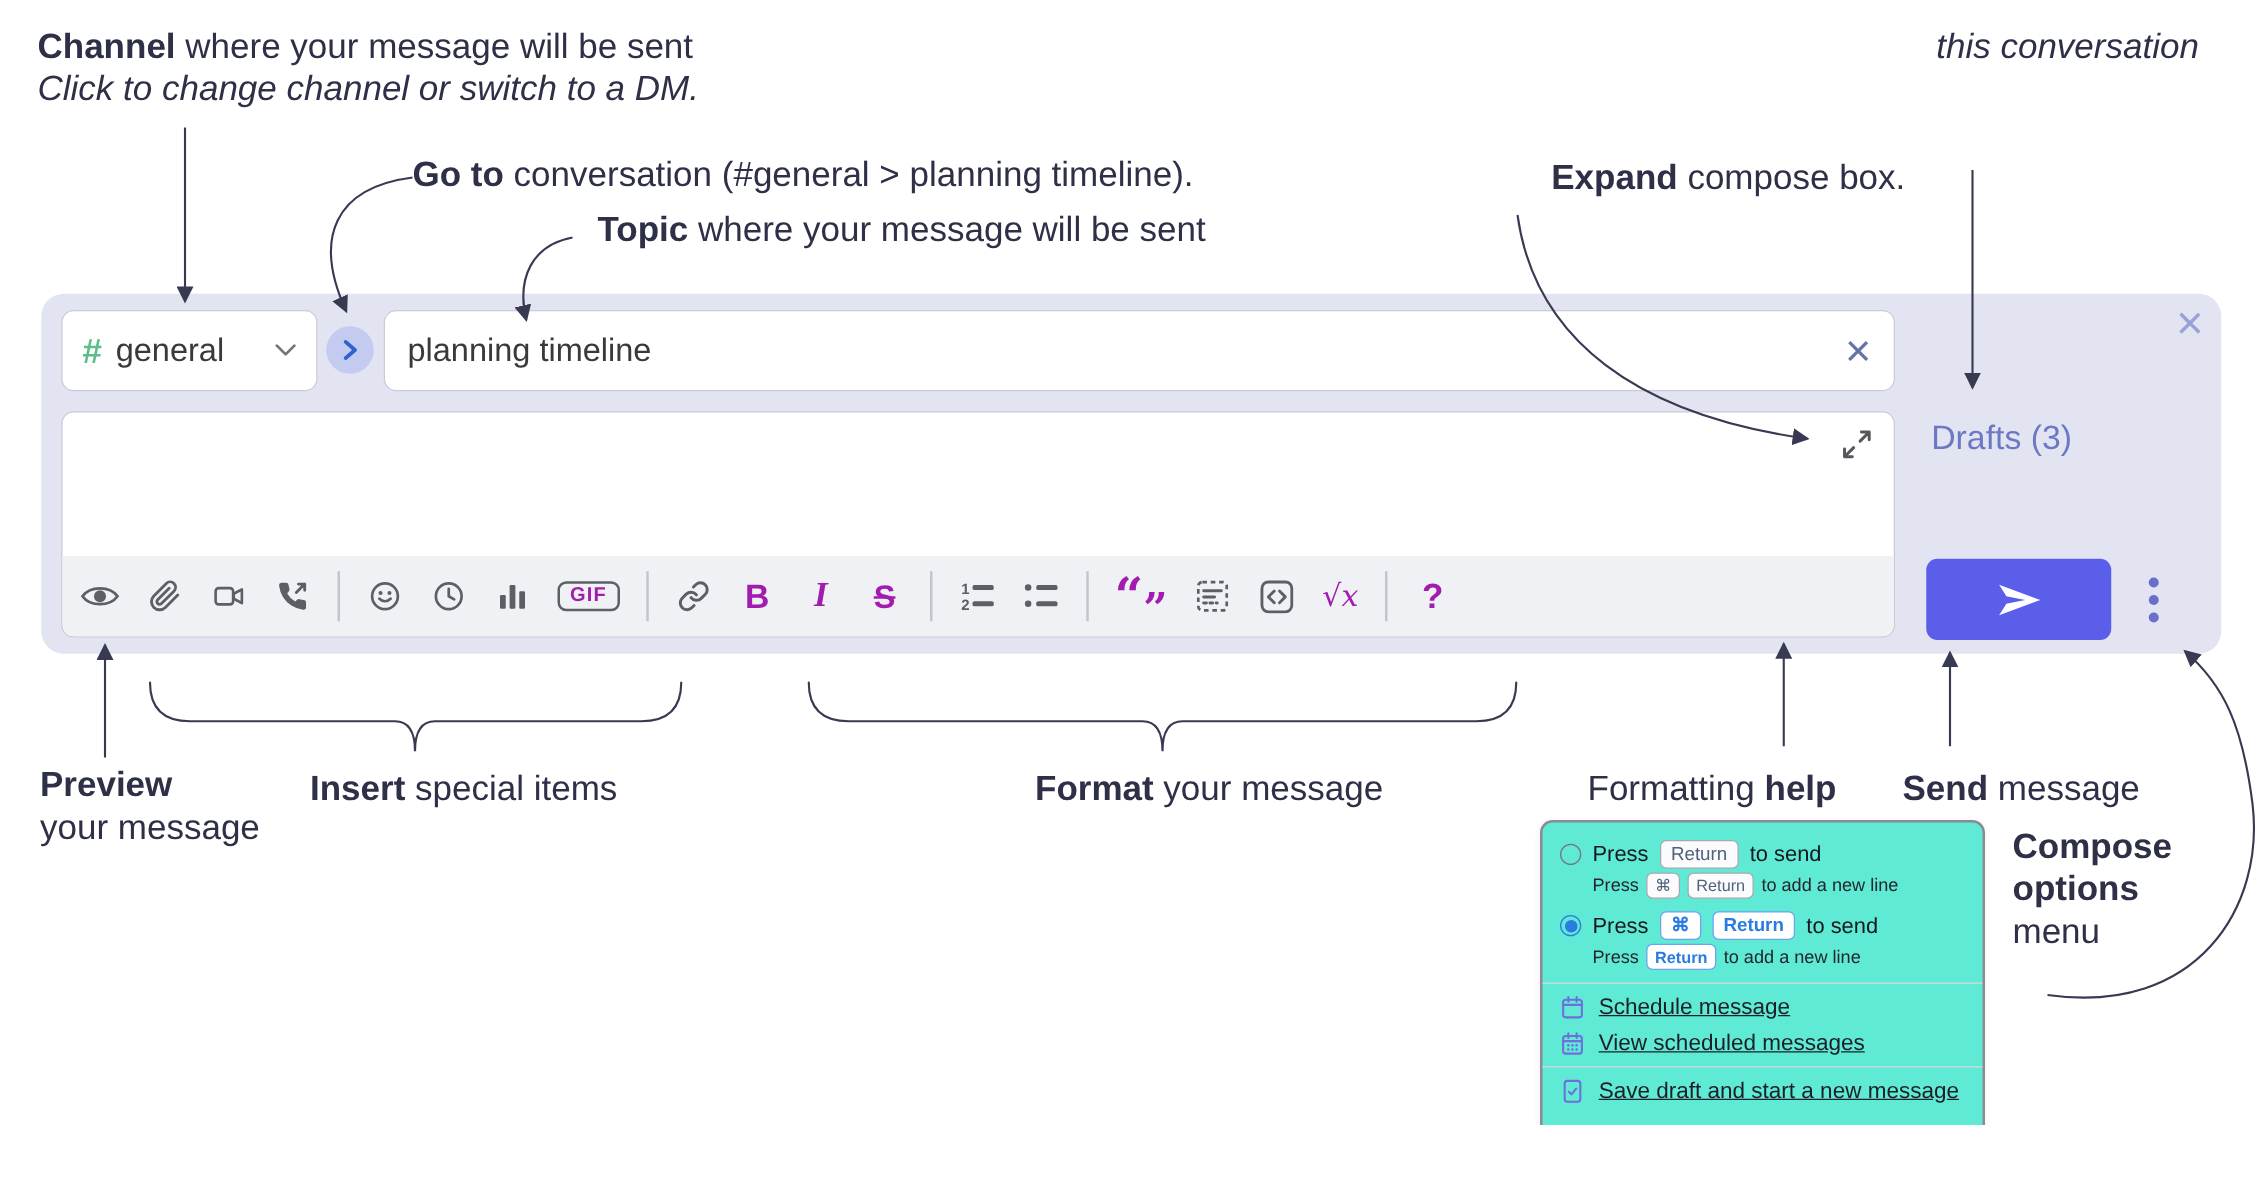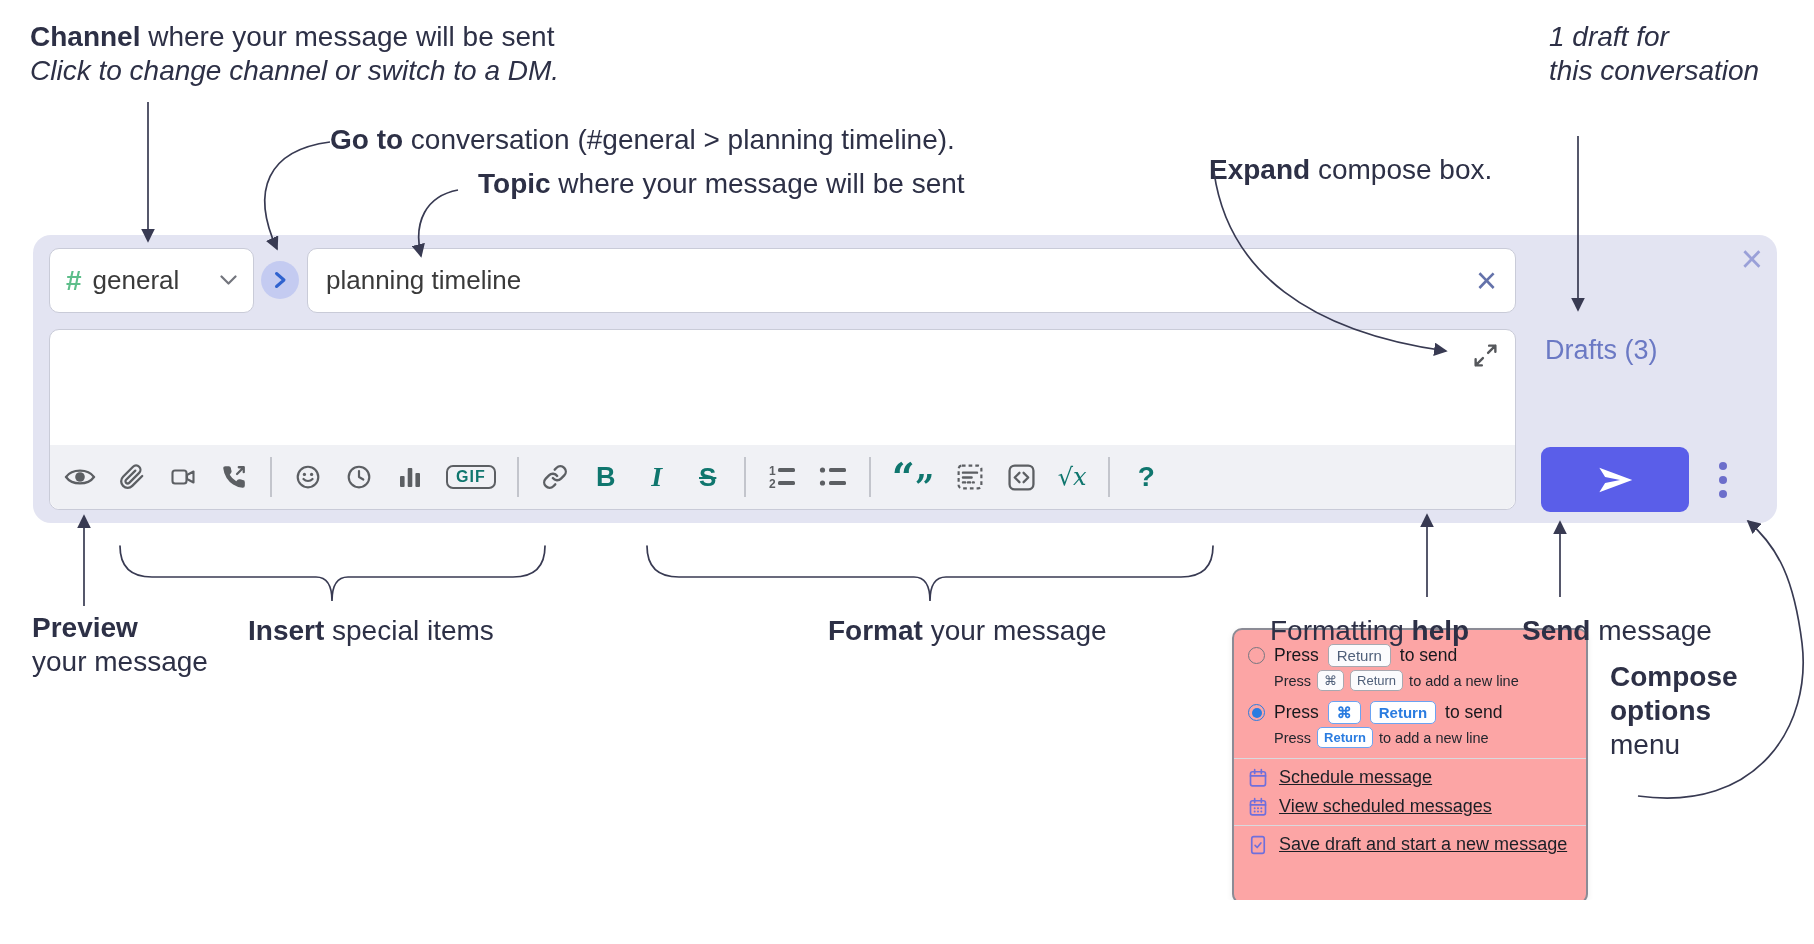--- a/index.html
+++ b/index.html
@@ -25,40 +25,40 @@
   .goto-btn { position:absolute; left:228px; top:26px; width:38px; height:38px; border-radius:50%;
               background:#c4cbf1; display:flex; align-items:center; justify-content:center; }
   .topic-box { left:274px; top:13px; width:1209px; height:65px; display:flex; align-items:center; padding:0 18px; }
   .topic-text { font-size:26px; color:#3a3a3a; }
   .topic-clear { margin-left:auto; font-size:36px; line-height:1; color:#6472aa; cursor:pointer; font-weight:400; }
   .msg-box { left:16px; top:94px; width:1467px; height:181px; }
   .placeholder { padding:16px 20px; font-size:27px; color:#8e9096; }
   .expand-btn { position:absolute; right:16px; top:12px; cursor:pointer; }
   .toolbar { position:absolute; left:0; right:0; bottom:0; height:64px; background:#f0f1f5;
              border-radius:0 0 10px 10px; display:flex; align-items:center; padding-left:14px; gap:21px; }
-  .tbi { display:flex; align-items:center; justify-content:center; color:#0f766e; min-width:30px; cursor:pointer; }
+  .tbi { display:flex; align-items:center; justify-content:center; color:#a21caf; min-width:30px; cursor:pointer; }
   .tb-div { width:2px; height:40px; background:#c3c5cc; }
   .lbl-b { font-size:27px; font-weight:800; }
   .lbl-i { font-family:"Liberation Serif", serif; font-style:italic; font-size:28px; font-weight:700; }
   .lbl-s { font-size:26px; font-weight:600; text-decoration:line-through; }
   .lbl-gif { border:2.4px solid #5c5f63; border-radius:7px; padding:1px 8px; font-size:16px; font-weight:700; letter-spacing:1px; }
   .lbl-math { font-family:"DejaVu Serif", serif; font-style:italic; font-size:24px; }
   .lbl-q { font-family:"DejaVu Serif", serif; font-size:40px; font-weight:700; line-height:0; }
   .lbl-q .q2 { display:inline-block; transform:translateY(10px); font-size:34px; }
   .lbl-help { font-size:28px; font-weight:600; }
   .close-x { position:absolute; right:14px; top:2px; font-size:38px; color:#9aa0d8; cursor:pointer; line-height:1.2; }
   .drafts { position:absolute; left:1512px; top:100px; font-size:27px; color:#6b79c4; cursor:pointer; }
   .send-btn { position:absolute; left:1508px; top:212px; width:148px; height:65px; background:#5a5ee9;
               border-radius:9px; display:flex; align-items:center; justify-content:center; cursor:pointer; }
   .kebab { position:absolute; left:1676px; top:212px; width:28px; height:65px; display:flex; flex-direction:column;
            align-items:center; justify-content:center; gap:6px; cursor:pointer; }
   .kebab i { width:8px; height:8px; border-radius:50%; background:#6c6ecb; }
 
   
-  .menu { position:absolute; left:1232px; top:628px; width:356px; height:276px; background:#fca5a5;
+  .menu { position:absolute; left:1232px; top:656px; width:356px; height:276px; background:#5eead4;
           border:2px solid #8b8b95; border-radius:10px; padding:8px 14px; z-index:20;
           box-shadow:0 2px 6px rgba(0,0,0,0.08); }
   .radio-row { display:flex; align-items:center; gap:9px; font-size:17.5px; color:#16181d; margin:6px 0 3px; cursor:pointer; }
   .radio { width:17px; height:17px; border:1.6px solid #767680; border-radius:50%; flex:none; }
   .radio.sel { border-color:#2a7ce0; position:relative; }
   .radio.sel::after { content:""; position:absolute; inset:2.5px; background:#2a7ce0; border-radius:50%; }
   .sub-row { margin:1px 0 10px 26px; font-size:14.5px; color:#23262e; display:flex; align-items:center; gap:6px; }
   .key { border:1px solid #a8a8b0; border-radius:5px; padding:0 8px; background:#fbfbfd; color:#50607a;
          font-size:15px; line-height:21px; display:inline-block; }
   .key.sm { font-size:13px; line-height:19px; padding:0 6px; }
@@ -78,26 +78,25 @@
   </div>
 
   <div class="ann" style="left:330px; top:123px;">
     <b>Go to</b><span> conversation (#general &gt; planning timeline).</span>
   </div>
 
   <div class="ann" style="left:478px; top:167px;">
     <b>Topic</b><span> where your message will be sent</span>
   </div>
 
-  <div class="ann" style="left:1209px; top:125px;margin-top:28px;">
+  <div class="ann" style="left:1241px; top:125px;">
     <b>Expand</b><span> compose box.</span>
   </div>
 
   <div class="ann" style="left:1549px; top:20px;">
-    <div class="it">1 draft for</div>
     <div class="it">this conversation</div>
   </div>
 
   <div class="ann" style="left:32px; top:611px;">
     <div><b>Preview</b></div>
     <div>your message</div>
   </div>
 
   <div class="ann" style="left:248px; top:614px;">
     <b>Insert</b><span> special items</span>

